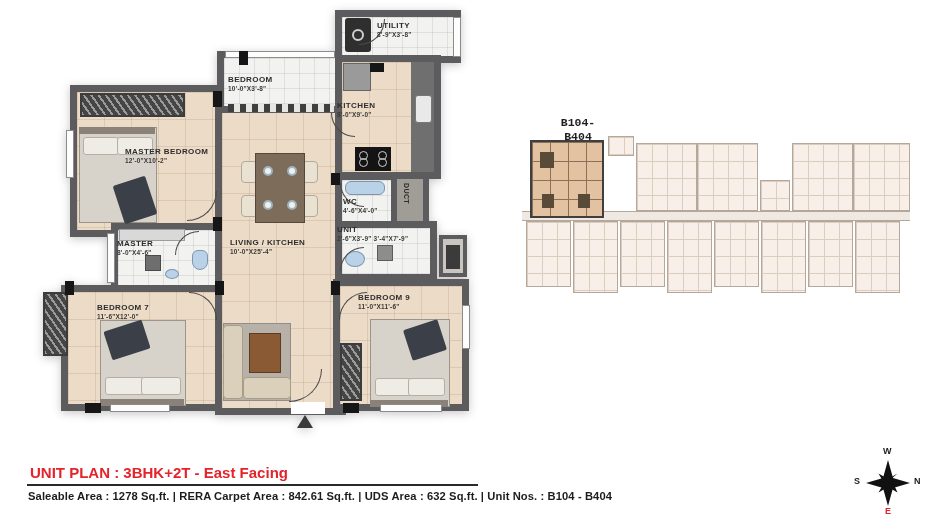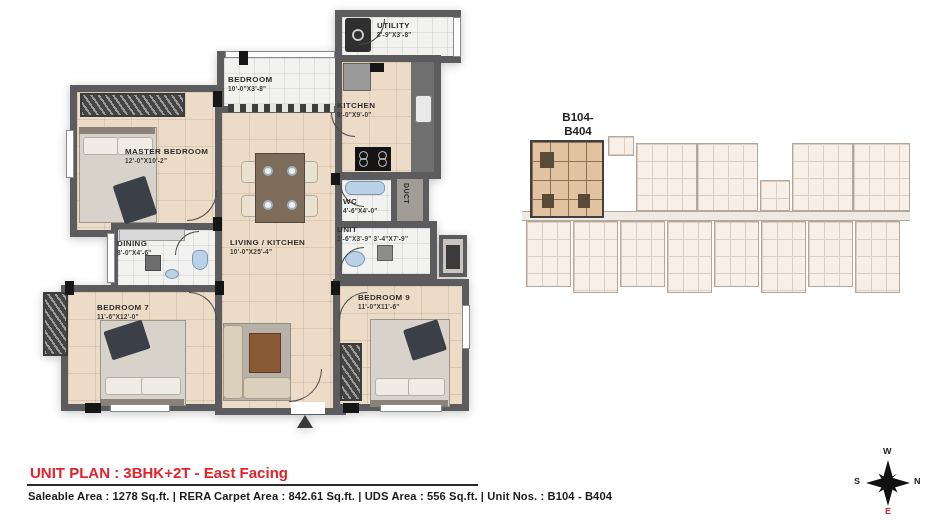--- a/index.html
+++ b/index.html
@@ -200,35 +200,35 @@
     <span class="rdims">4'-6"X4'-0"</span>
   </div>
   <div class="rlabel" style="left:312px;top:220px;width:92px;">
     <span class="rname">UNIT</span>
     <span class="rdims">2'-6"X3'-9" 3'-4"X7'-9"</span>
   </div>
   <div class="rlabel vertical" style="left:377px;top:178px;height:40px;">
     <span class="rname" style="font-size:7px;">DUCT</span>
   </div>
   <div class="rlabel" style="left:92px;top:234px;width:70px;">
-    <span class="rname">DINING</span>
+    <span class="rname">MASTER</span>
     <span class="rdims">8'-0"X4'-6"</span>
   </div>
   <div class="rlabel" style="left:72px;top:298px;width:100px;">
     <span class="rname">BEDROOM 7</span>
     <span class="rdims">11'-6"X12'-0"</span>
   </div>
   <div class="rlabel" style="left:333px;top:288px;width:100px;">
     <span class="rname">BEDROOM 9</span>
     <span class="rdims">11'-0"X11'-6"</span>
   </div>
 </div>
 
 <div class="abs" id="keyplan">
-  <div class="kp-label" style="left:28px;top:2px;width:60px;">
+  <div class="kp-label" style="left:28px;top:8px;width:60px;font-family:Liberation Mono, monospace;">
     <span>B104-</span><br>
     <span>B404</span>
   </div>
 
   <div class="kp-highlight" style="left:10px;top:32px;width:74px;height:78px;">
     <div class="abs" style="left:10px;top:52px;width:12px;height:14px;background:#5a4a38;"></div>
     <div class="abs" style="left:46px;top:52px;width:12px;height:14px;background:#5a4a38;"></div>
     <div class="abs" style="left:8px;top:10px;width:14px;height:16px;background:#5a4a38;"></div>
   </div>
   <div class="kp-unit" style="left:88px;top:28px;width:26px;height:20px;"></div>
@@ -246,21 +246,21 @@
   <div class="kp-unit" style="left:100px;top:113px;width:45px;height:66px;"></div>
   <div class="kp-unit" style="left:147px;top:113px;width:45px;height:72px;"></div>
   <div class="kp-unit" style="left:194px;top:113px;width:45px;height:66px;"></div>
   <div class="kp-unit" style="left:241px;top:113px;width:45px;height:72px;"></div>
   <div class="kp-unit" style="left:288px;top:113px;width:45px;height:66px;"></div>
   <div class="kp-unit" style="left:335px;top:113px;width:45px;height:72px;"></div>
 </div>
 
 <div class="abs" id="footer-title">UNIT PLAN : 3BHK+2T - East Facing</div>
 <div class="abs" id="footer-rule"></div>
-<div class="abs" id="footer-details">Saleable Area : 1278 Sq.ft. | RERA Carpet Area : 842.61 Sq.ft. | UDS Area :  556 Sq.ft. | Unit Nos. : B104 - B404</div>
+<div class="abs" id="footer-details">Saleable Area : 1278 Sq.ft. | RERA Carpet Area : 842.61 Sq.ft. | UDS Area :  632 Sq.ft. | Unit Nos. : B104 - B404</div>
 
 <div class="abs" id="compass">
   <svg width="72" height="70" viewBox="0 0 72 70">
     <polygon points="36,12 41,30 58,35 41,40 36,58 31,40 14,35 31,30" fill="#111"></polygon>
     <polygon points="45.5,25.5 38,32 36,35 40.5,33.5 45.5,44.5 36,39 26.5,44.5 32,35 26.5,25.5 36,31" fill="#111"></polygon>
   </svg>
   <span class="cdir" style="left:31px;top:-2px;">W</span>
   <span class="cdir" style="left:62px;top:28px;">N</span>
   <span class="cdir" style="left:2px;top:28px;">S</span>
   <span class="cdir" style="left:33px;top:58px;color:#e4232b;">E</span>

